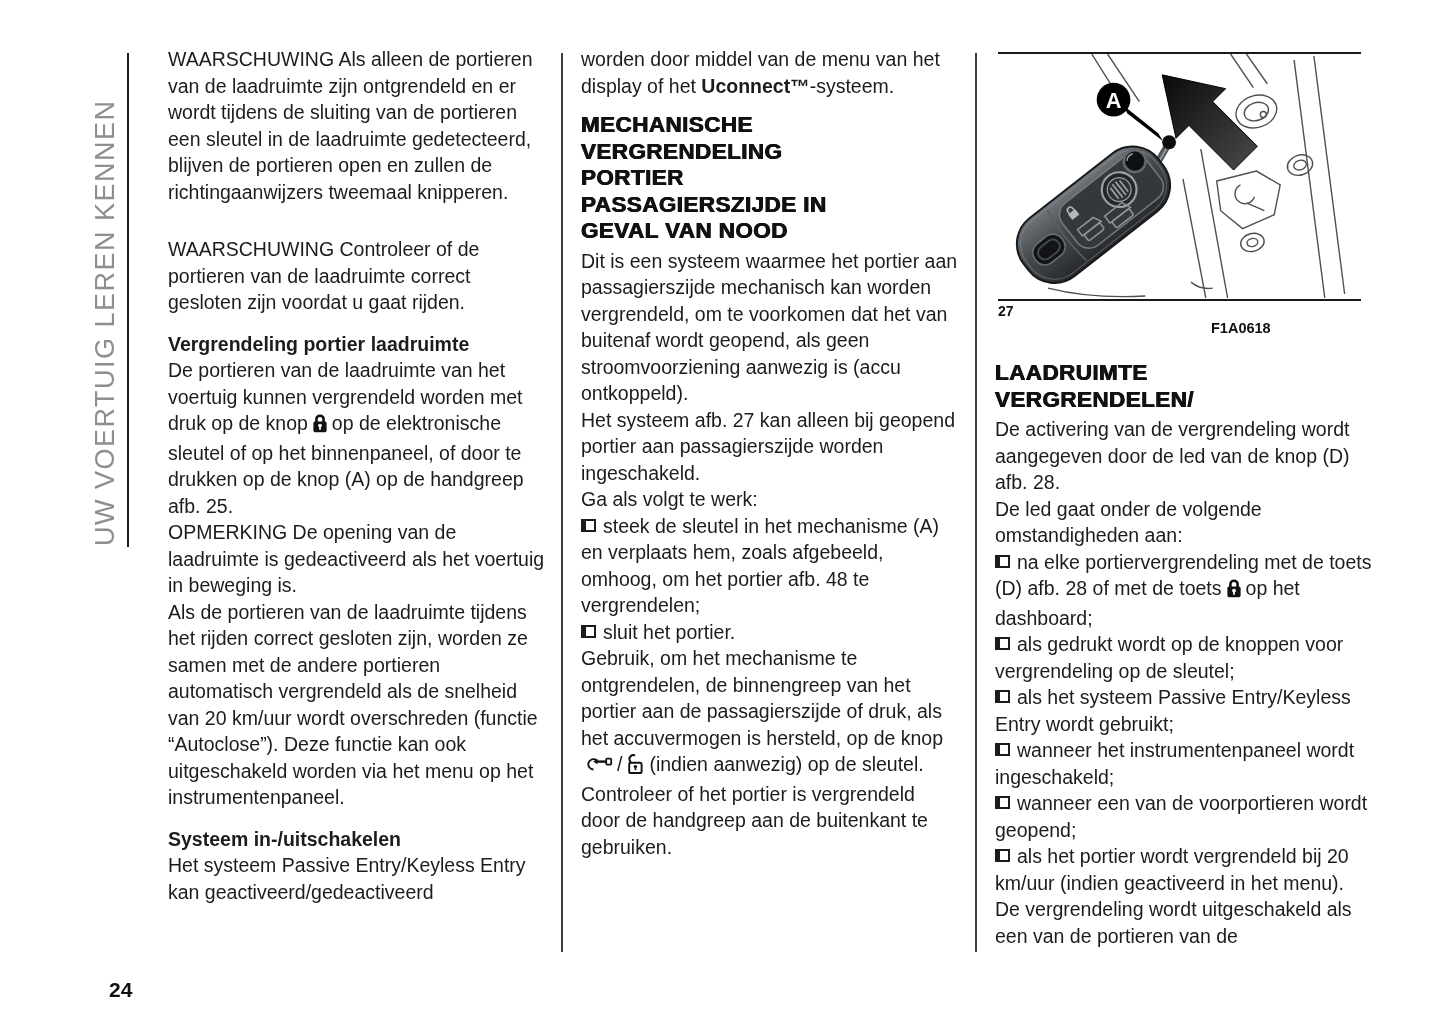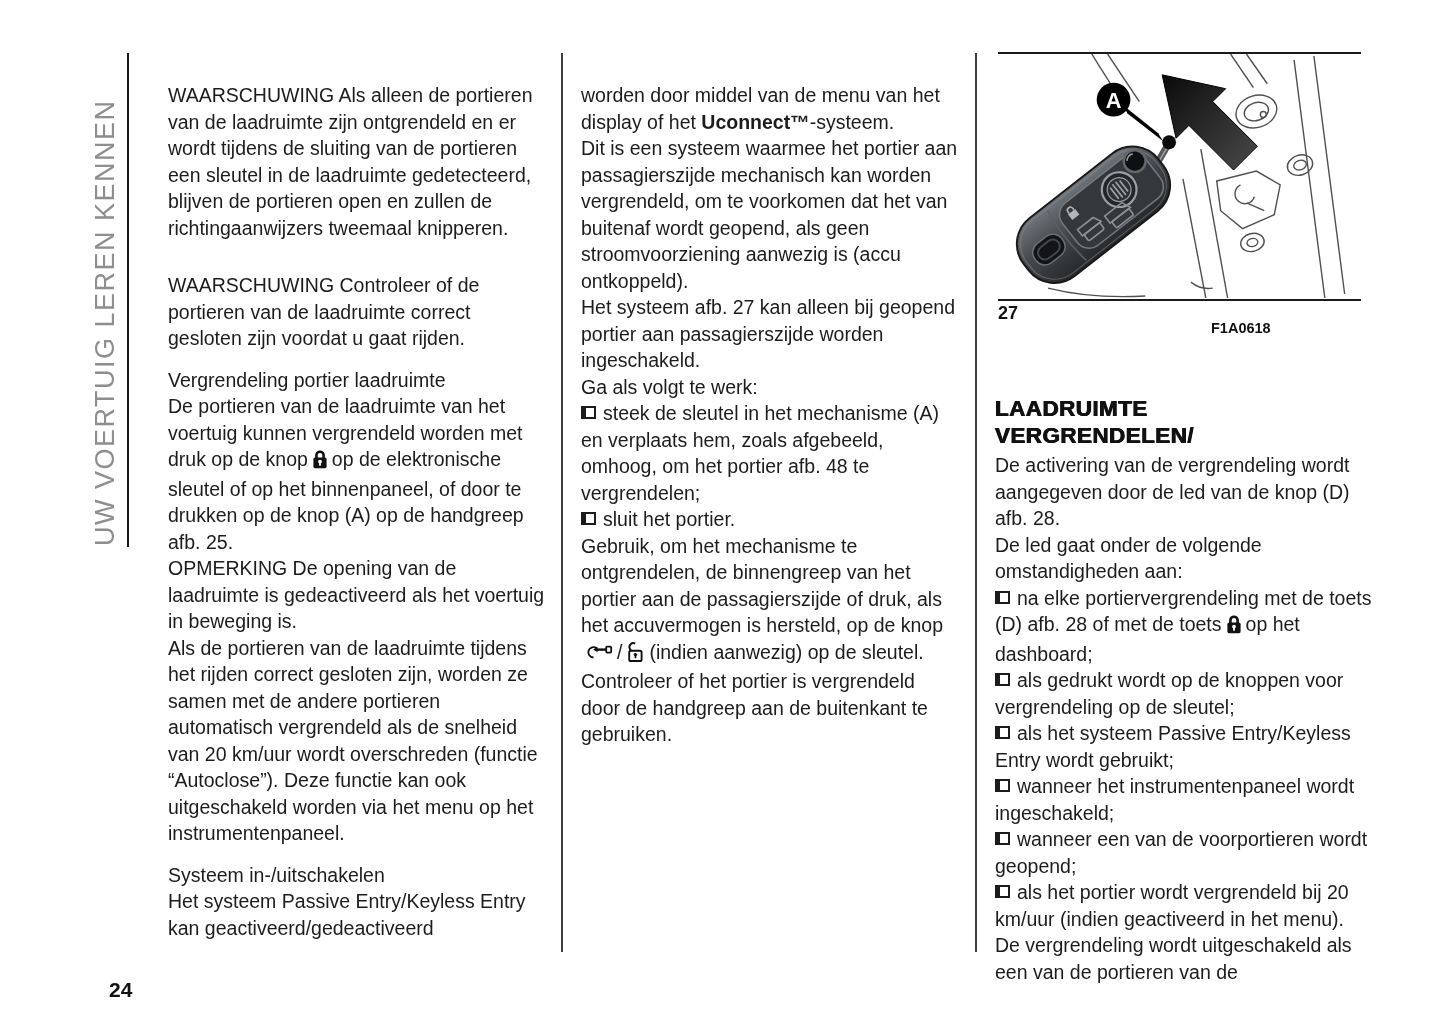--- a/index.html
+++ b/index.html
@@ -15,47 +15,47 @@
     font-size:27px;letter-spacing:1.5px;color:#8e8e8e;
     white-space:nowrap;line-height:46px;
   }
   .sidebar-rule{position:absolute;left:127px;top:53px;width:2px;height:494px;background:#1a1a1a;}
   .page-number{position:absolute;left:77px;top:978px;font-size:21px;font-weight:bold;color:#111;margin-left:32px;}
   
   .col-divider{position:absolute;top:53px;width:1.5px;height:899px;background:#3d3d3d;}
   .divider-1{left:561px;}
   .divider-2{left:975px;}
   
-  .col{position:absolute;top:46px;width:377px;font-size:19.5px;line-height:26.5px;color:#1c1c1c;margin-top:36px;}
+  .col{position:absolute;top:46px;width:377px;font-size:19.5px;line-height:26.5px;color:#1c1c1c;}
   .col-1{left:168px;}
   .col-2{left:581px;}
   .col-3{left:995px;top:352px;}
   .par{margin:0;}
   .gap-xl{margin-top:31px;}
   .bold{font-weight:normal;}
-  .subhead{font-weight:normal;margin-top:15px;}
+  .subhead{font-weight:bold;margin-top:15px;}
   .section-head{
     font-weight:bold;font-size:22.5px;line-height:26.5px;letter-spacing:0.4px;
     color:#111;margin-top:13px;margin-bottom:3px;
     text-shadow:0.45px 0 0 currentColor,-0.45px 0 0 currentColor;
   }
   .section-head div{white-space:nowrap;}
   
   .sq{
     display:inline-block;width:8px;height:9px;
     border:2.2px solid #1c1c1c;border-left-width:5px;
     margin-right:7px;vertical-align:1px;
   }
   .inline-icon{display:inline-block;vertical-align:-3px;margin:0 4px;}
   .tm{font-weight:bold;}
   
   .fig-topline{position:absolute;left:998px;top:52px;width:363px;height:1.5px;background:#1a1a1a;}
   .fig-bottomline{position:absolute;left:998px;top:299px;width:363px;height:1.5px;background:#1a1a1a;}
   .fig-canvas{position:absolute;left:995px;top:54px;width:370px;height:244px;}
-  .fig-number{position:absolute;left:998px;top:303px;font-size:18px;font-weight:bold;color:#111;}
+  .fig-number{position:absolute;left:998px;top:303px;font-size:14px;font-weight:bold;color:#111;}
   .fig-code{position:absolute;left:1211px;top:320px;width:150px;text-align:left;font-size:14.5px;font-weight:bold;color:#111;}
 </style>
 </head>
 <body>
 
 <div class="sidebar-title">UW VOERTUIG LEREN KENNEN</div>
 <div class="sidebar-rule"></div>
 <div class="page-number">24</div>
 
 <div class="col-divider divider-1"></div>
@@ -72,20 +72,27 @@
           <rect x="7.1" y="13.3" width="1.8" height="3.4" fill="#fff"></rect>
         </svg></span><span>op de elektronische sleutel of op het binnenpaneel, of door te drukken op de knop (A) op de handgreep afb. 25.</span></p>
   <p class="par">OPMERKING De opening van de laadruimte is gedeactiveerd als het voertuig in beweging is.</p>
   <p class="par">Als de portieren van de laadruimte tijdens het rijden correct gesloten zijn, worden ze samen met de andere portieren automatisch vergrendeld als de snelheid van 20 km/uur wordt overschreden (functie “Autoclose”). Deze functie kan ook uitgeschakeld worden via het menu op het instrumentenpaneel.</p>
   <p class="par subhead">Systeem in-/uitschakelen</p>
   <p class="par">Het systeem Passive Entry/Keyless Entry kan geactiveerd/gedeactiveerd</p>
 </div>
 
 <div class="col col-2">
   <p class="par"><span>worden door middel van de menu van het display of het</span> <b><span>Uconnect</span><span class="tm">™</span></b><span>-systeem.</span></p>
+  <div class="section-head">
+    <div>MECHANISCHE</div>
+    <div>VERGRENDELING</div>
+    <div>PORTIER</div>
+    <div>PASSAGIERSZIJDE IN</div>
+    <div>GEVAL VAN NOOD</div>
+  </div>
   <p class="par">Dit is een systeem waarmee het portier aan passagierszijde mechanisch kan worden vergrendeld, om te voorkomen dat het van buitenaf wordt geopend, als geen stroomvoorziening aanwezig is (accu ontkoppeld).</p>
   <p class="par">Het systeem afb. 27 kan alleen bij geopend portier aan passagierszijde worden ingeschakeld.</p>
   <p class="par">Ga als volgt te werk:</p>
   <p class="par"><span class="sq"></span><span>steek de sleutel in het mechanisme (A) en verplaats hem, zoals afgebeeld, omhoog, om het portier afb. 48 te vergrendelen;</span></p>
   <p class="par"><span class="sq"></span><span>sluit het portier.</span></p>
   <p class="par"><span>Gebruik, om het mechanisme te ontgrendelen, de binnengreep van het portier aan de passagierszijde of druk, als het accuvermogen is hersteld, op de knop</span><span class="inline-icon"><svg width="28" height="18" viewBox="0 0 28 18">
           <path d="M8.5 13.5 a5.2 5.2 0 1 1 3.2 -9.3" fill="none" stroke="#111" stroke-width="1.8"></path>
           <path d="M10 5.6 h11" stroke="#111" stroke-width="2.4"></path>
           <polygon points="12.6,2.9 12.6,8.3 8.2,5.6" fill="#111"></polygon>
           <rect x="21.2" y="2.6" width="5" height="6" rx="1" fill="none" stroke="#111" stroke-width="1.8"></rect>

